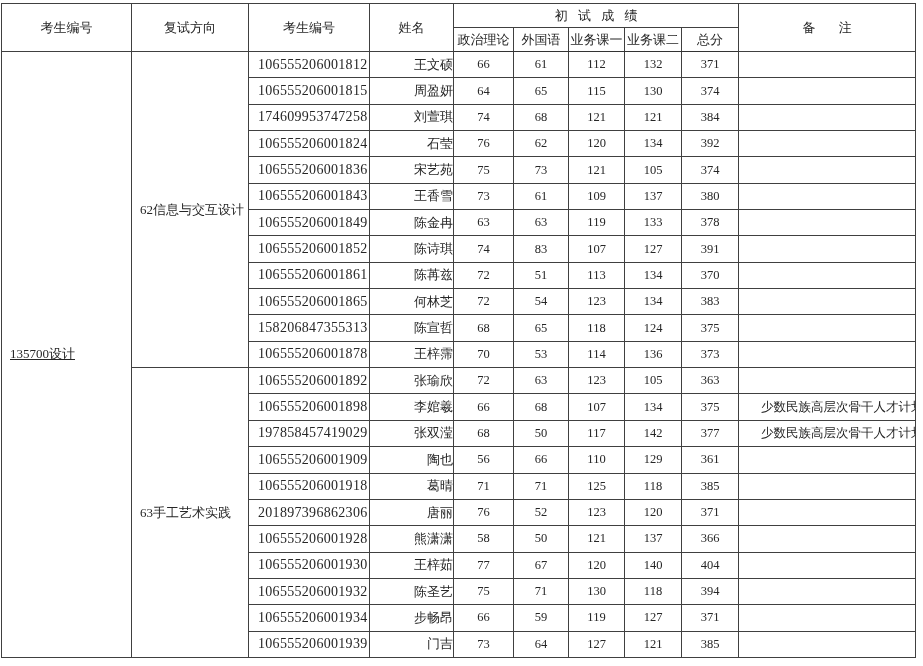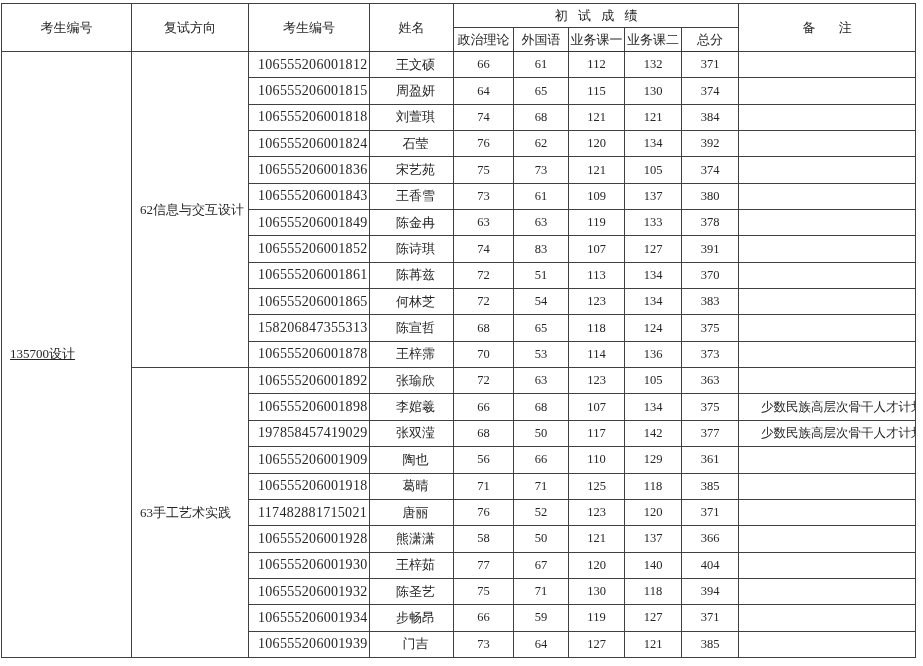--- a/index.html
+++ b/index.html
@@ -38,21 +38,21 @@
     height: 23px;
     color: #1f1f1f;
   }
   thead tr:last-child td { border-bottom: 1.5px solid #333333; }
   tbody tr { height: 26.35px; }
   .h-span   { word-spacing: 7px; }
   .h-remark { word-spacing: 20px; }
   .c-major     { padding-left: 8px; text-align: left; text-decoration: underline; }
   .c-direction { padding-left: 8px; text-align: left; }
   .c-id        { padding-left: 9px; text-align: left; font-size: 14px; letter-spacing: 0.3px; }
-  .c-name      { padding-left: 8px; text-align: center; font-family: Liberation Serif, serif; }
+  .c-name      { padding-left: 8px; text-align: right; font-family: Liberation Serif, serif; }
   .c-score     { text-align: center; font-size: 12.5px; }
   .c-remark    { padding-left: 22px; text-align: left; font-size: 12.5px; }
 </style>
 </head>
 <body>
 
 <table>
   <colgroup>
     <col style="width:130px">
     <col style="width:117px">
@@ -99,21 +99,21 @@
         <td class="c-id">106555206001815</td>
         <td class="c-name">周盈妍</td>
         <td class="c-score">64</td>
         <td class="c-score">65</td>
         <td class="c-score">115</td>
         <td class="c-score">130</td>
         <td class="c-score">374</td>
         <td class="c-remark"></td>
       </tr>
       <tr>
-        <td class="c-id">106555206001818</td>
+        <td class="c-id">174609953747258</td>
         <td class="c-name">刘萱琪</td>
         <td class="c-score">74</td>
         <td class="c-score">68</td>
         <td class="c-score">121</td>
         <td class="c-score">121</td>
         <td class="c-score">384</td>
         <td class="c-remark"></td>
       </tr>
       <tr>
         <td class="c-id">106555206001824</td>
@@ -250,21 +250,21 @@
         <td class="c-id">106555206001918</td>
         <td class="c-name">葛晴</td>
         <td class="c-score">71</td>
         <td class="c-score">71</td>
         <td class="c-score">125</td>
         <td class="c-score">118</td>
         <td class="c-score">385</td>
         <td class="c-remark"></td>
       </tr>
       <tr>
-        <td class="c-id">117482881715021</td>
+        <td class="c-id">201897396862306</td>
         <td class="c-name">唐丽</td>
         <td class="c-score">76</td>
         <td class="c-score">52</td>
         <td class="c-score">123</td>
         <td class="c-score">120</td>
         <td class="c-score">371</td>
         <td class="c-remark"></td>
       </tr>
       <tr>
         <td class="c-id">106555206001928</td>

